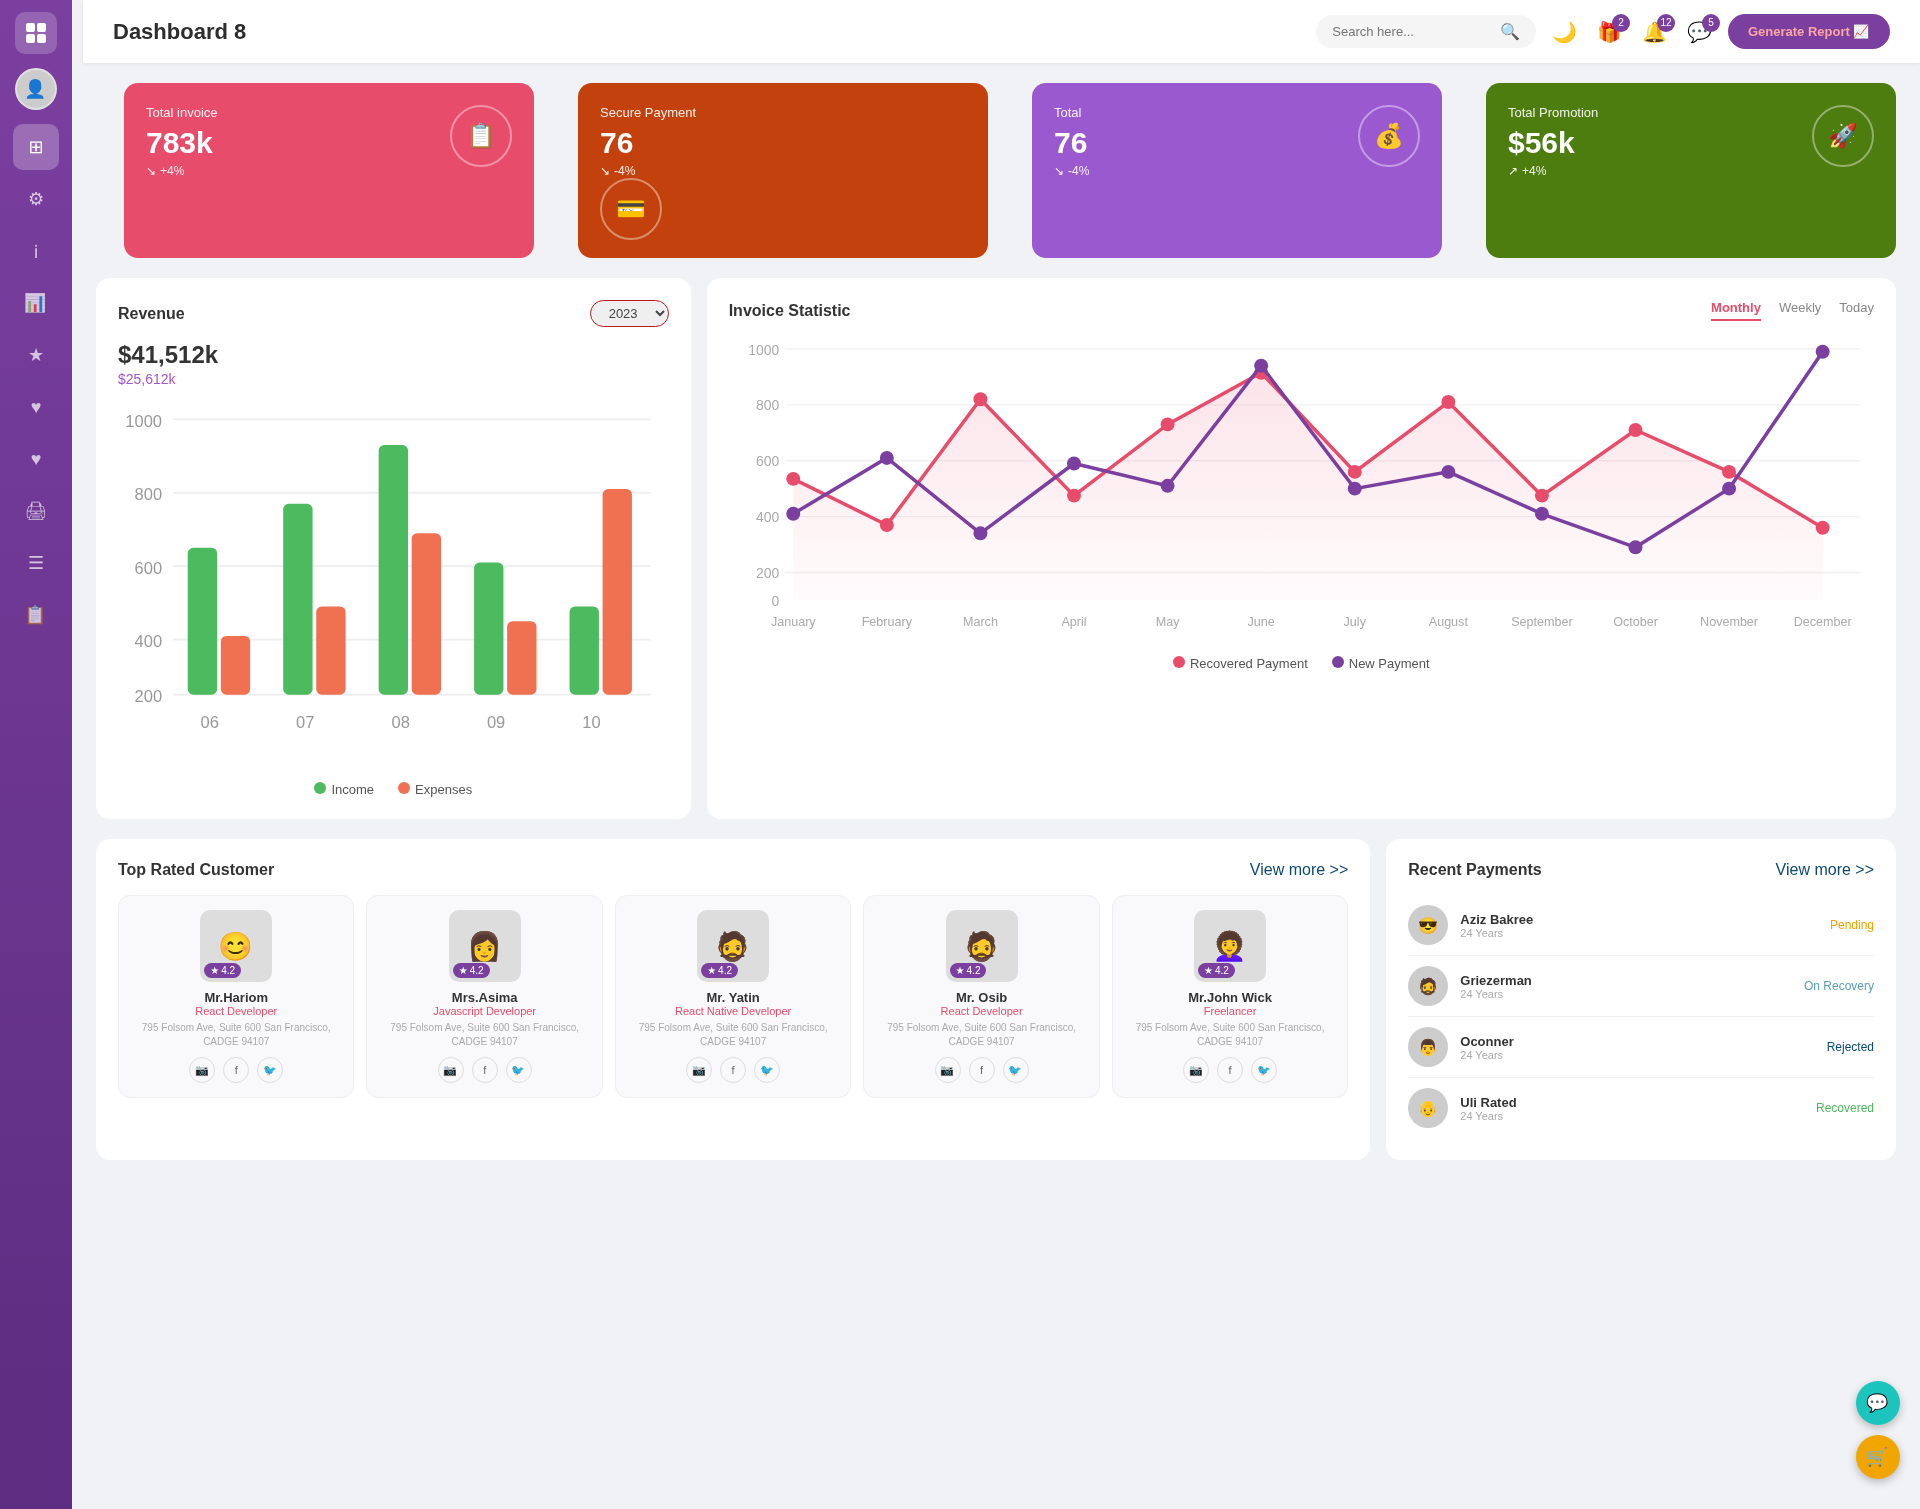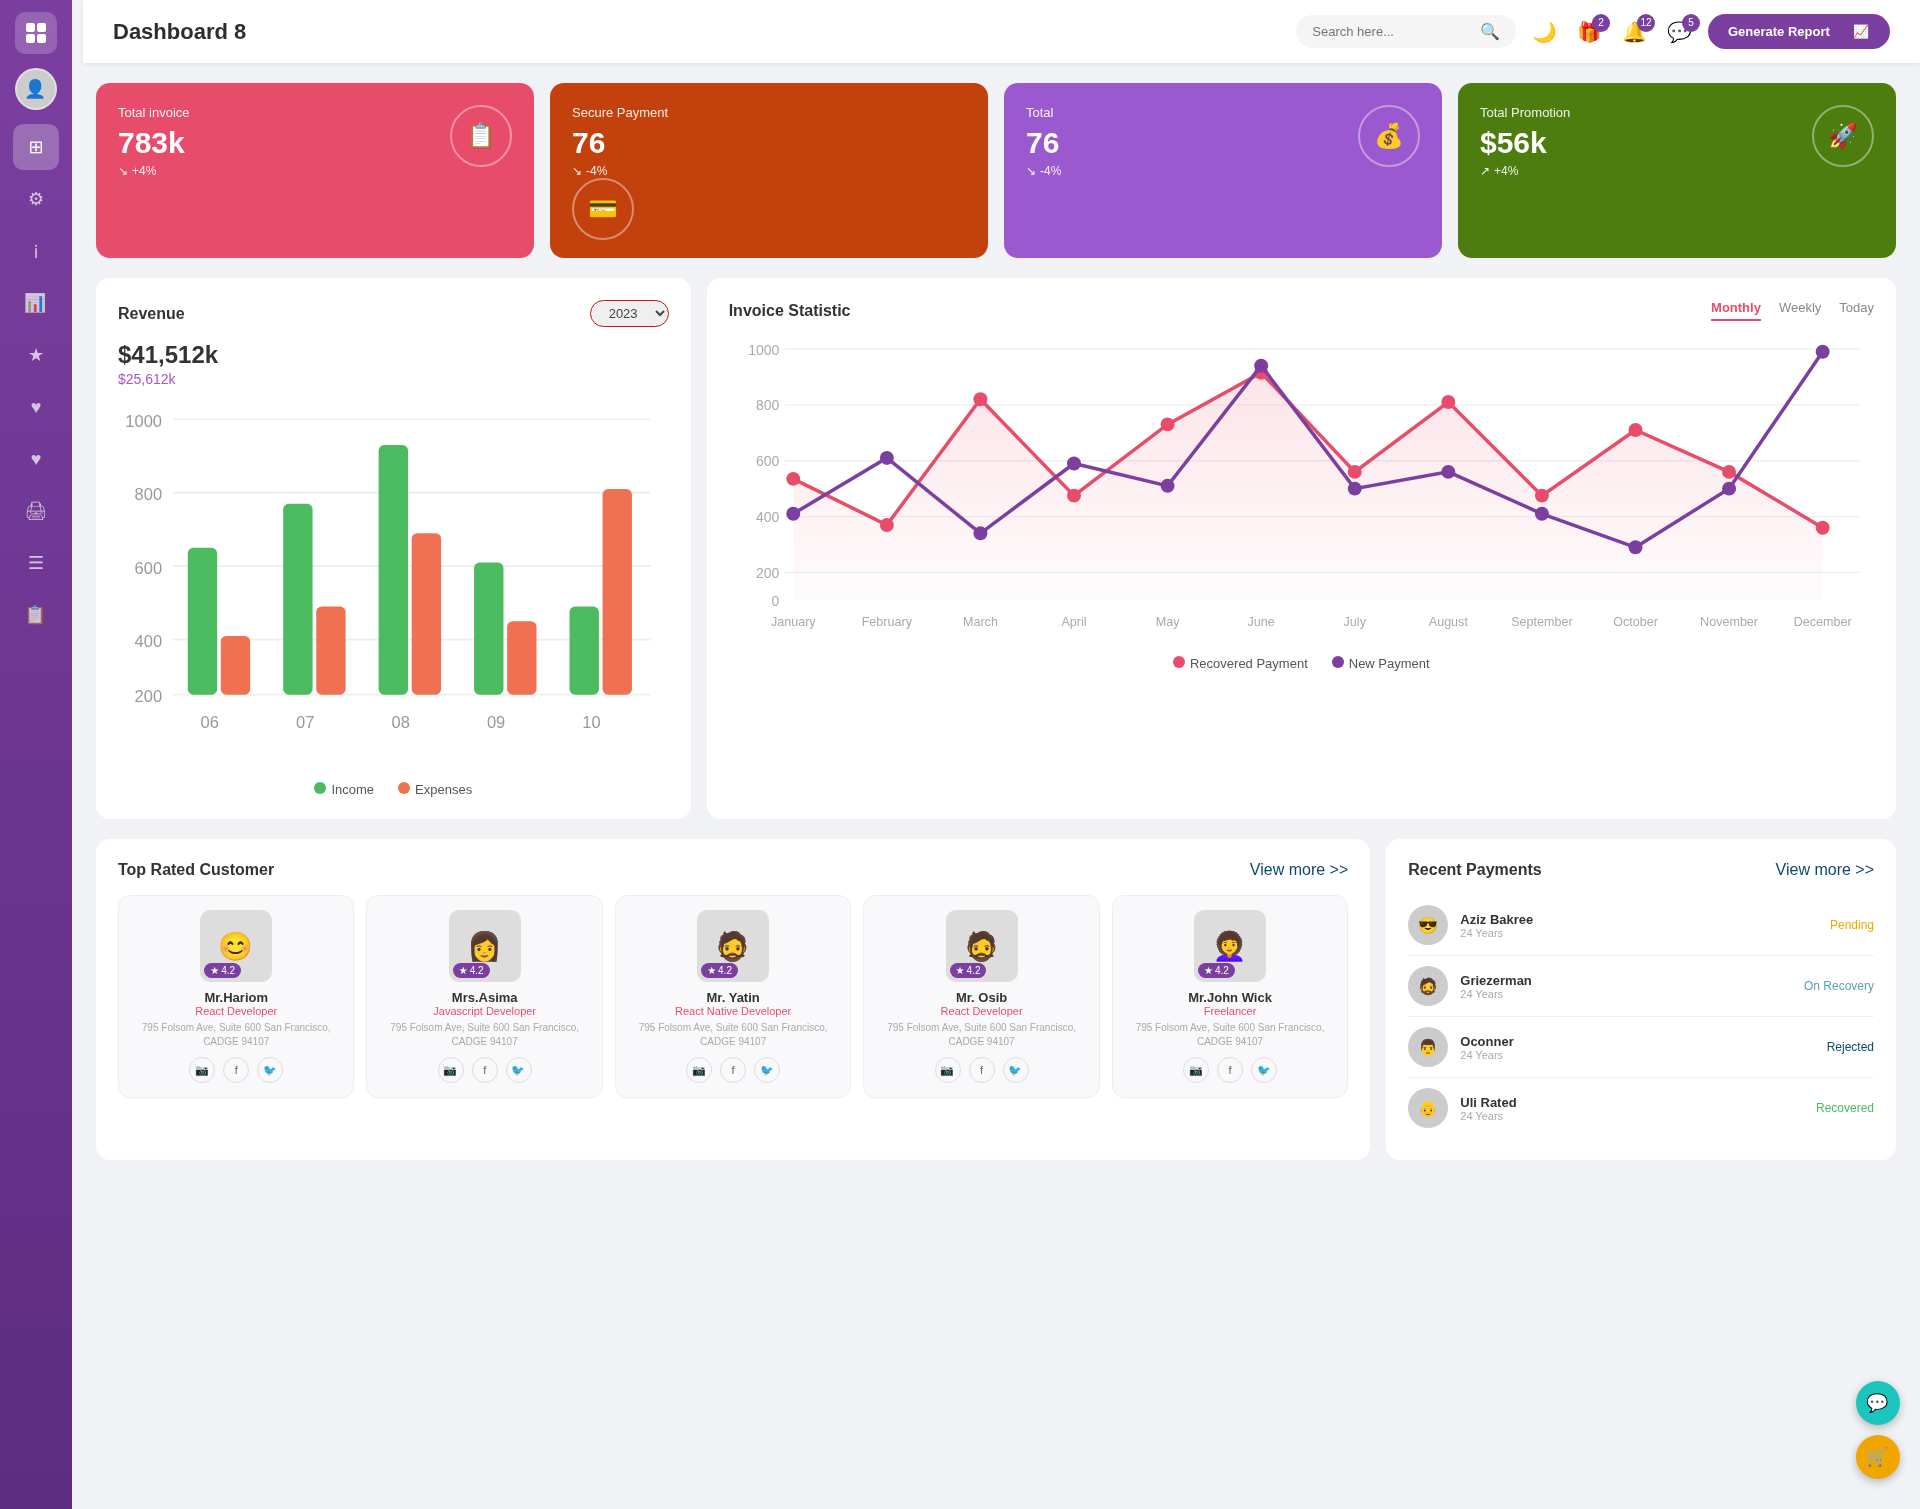--- a/index.html
+++ b/index.html
@@ -100,28 +100,28 @@
       top: -6px; right: -8px;
       background: #7b3fa0;
       color: white;
       border-radius: 50%;
       width: 18px; height: 18px;
       font-size: 10px;
       display: flex; align-items: center; justify-content: center;
     }
     .generate-btn {
       background: #7b3fa0;
-      color: #ffffff;
+      color: #fca5a5;
       border: none;
       border-radius: 24px;
       padding: 10px 20px;
       font-size: 13px;
       font-weight: 600;
       cursor: pointer;
-      display: flex; align-items: center; gap: 24px;
+      display: flex; align-items: center; gap: 4px;
     }
 
     
     .page-body {
       padding: 20px 24px;
       flex: 1;
     }
 
     
     .stat-cards {
@@ -132,20 +132,21 @@
     }
     .stat-card {
       border-radius: 14px;
       padding: 22px 22px 18px;
       display: flex;
       align-items: flex-start;
       justify-content: space-between;
       color: white;
       position: relative;
       overflow: hidden;
+      margin-left: 28px;
     }
     .stat-card.red { background: #e84c6b; }
     .stat-card.green { background: #c2410c; flex-direction: column; }
     .stat-card.purple { background: #9b59d0; }
     .stat-card.blue { background: #4d7c0f; }
     .stat-card-label { font-size: 13px; opacity: 0.9; margin-bottom: 6px; }
     .stat-card-value { font-size: 30px; font-weight: 700; }
     .stat-card-badge {
       display: flex; align-items: center; gap: 4px;
       font-size: 12px; margin-top: 4px; opacity: 0.9;

